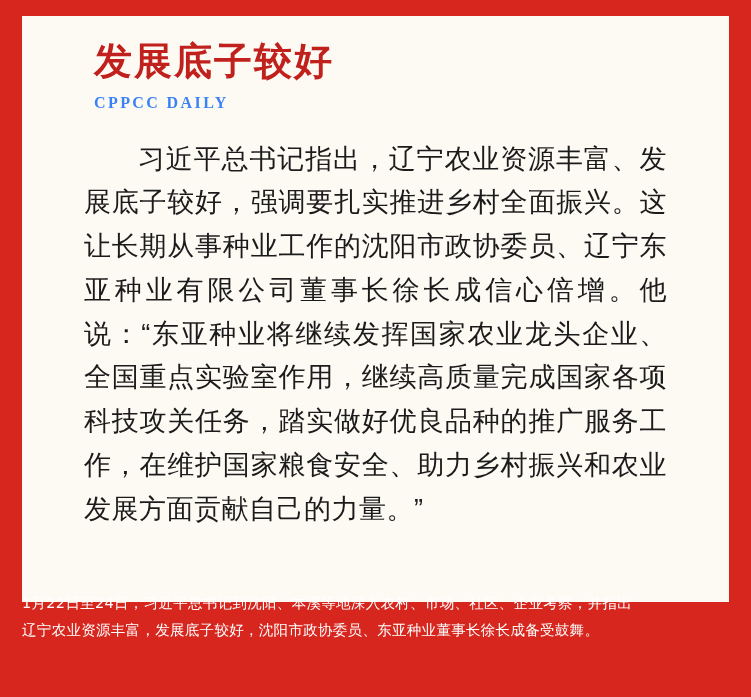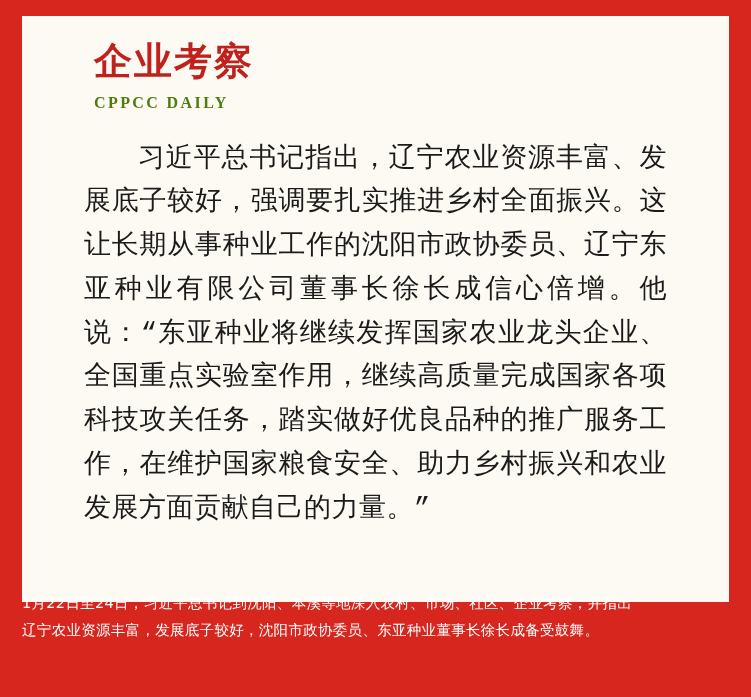--- a/index.html
+++ b/index.html
@@ -39,27 +39,27 @@
     color: #c0211c;
     letter-spacing: 2px;
     line-height: 1.15;
     margin: 0;
     white-space: nowrap;
   }
   .masthead-sub {
     font-family: "Liberation Serif", serif;
     font-size: 16px;
     font-weight: bold;
-    color: #4d7c0f;
+    color: #3b82f6;
     letter-spacing: 2.4px;
     margin-top: 10px;
   }
   .body-text {
     margin: 26px 62px 0 62px;
-    font-family: Liberation Mono, monospace;
+    font-family: Liberation Sans, sans-serif;
     font-size: 27px;
     line-height: 1.62;
     color: #1b1b1b;
     text-align: justify;
     text-indent: 2em;
     letter-spacing: 0.5px;
   }
   .caption {
     position: absolute;
     left: 22px;
@@ -77,21 +77,21 @@
   }
 </style>
 </head>
 <body>
 
 <div class="poster">
 
   <div class="card">
 
     <div class="masthead">
-      <div class="masthead-title">企业考察</div>
+      <div class="masthead-title">发展底子较好</div>
       <div class="masthead-sub">CPPCC DAILY</div>
     </div>
 
     <div class="body-text">习近平总书记指出，辽宁农业资源丰富、发展底子较好，强调要扎实推进乡村全面振兴。这让长期从事种业工作的沈阳市政协委员、辽宁东亚种业有限公司董事长徐长成信心倍增。他说：“东亚种业将继续发挥国家农业龙头企业、全国重点实验室作用，继续高质量完成国家各项科技攻关任务，踏实做好优良品种的推广服务工作，在维护国家粮食安全、助力乡村振兴和农业发展方面贡献自己的力量。”</div>
 
   </div>
 
   <div class="caption">
     <span class="caption-line">1月22日至24日，习近平总书记到沈阳、本溪等地深入农村、市场、社区、企业考察，并指出</span>
     <span class="caption-line">辽宁农业资源丰富，发展底子较好，沈阳市政协委员、东亚种业董事长徐长成备受鼓舞。</span>

